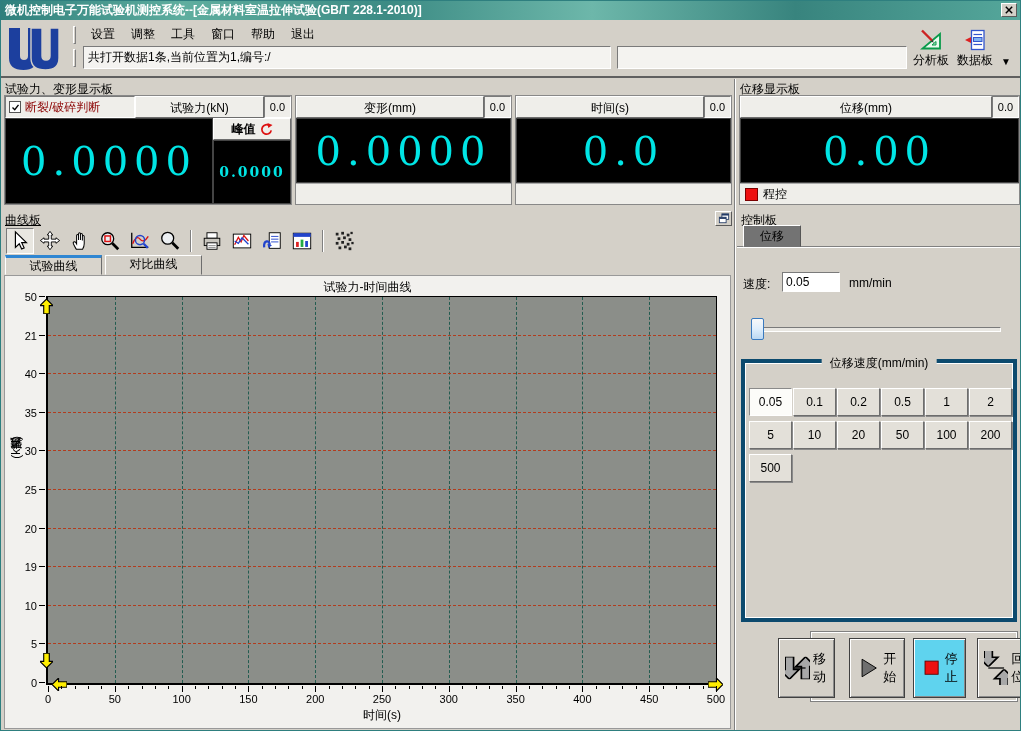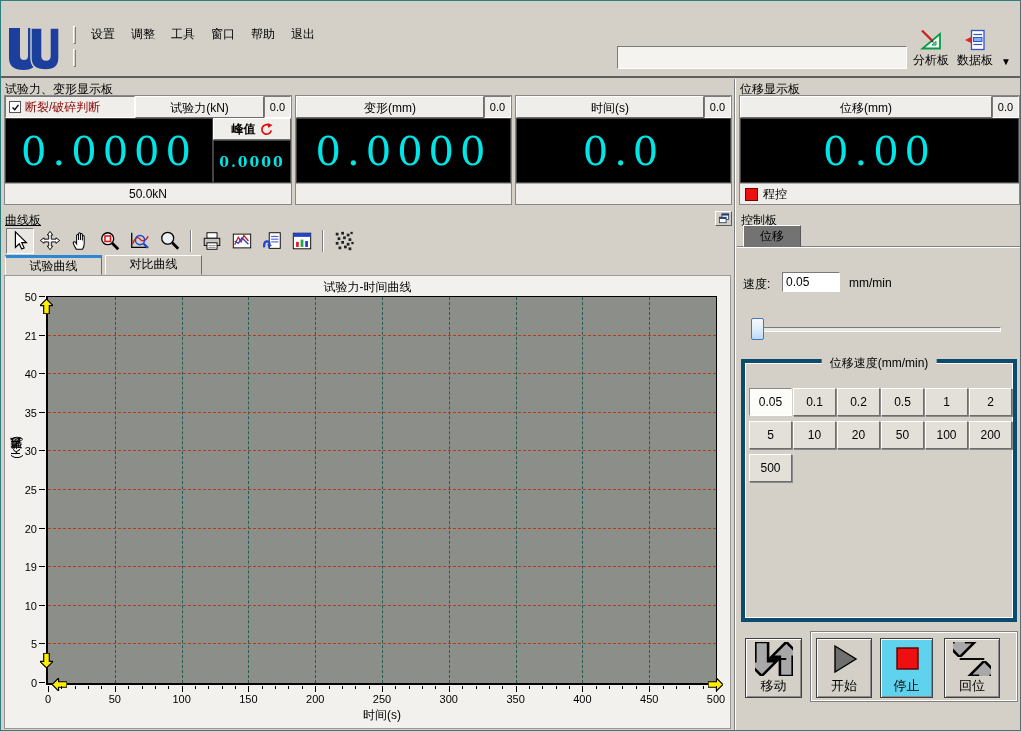--- a/index.html
+++ b/index.html
@@ -109,21 +109,21 @@
     padding:0 8px;font-size:12px;white-space:nowrap;}
   #speed-list{position:absolute;left:4px;top:25px;width:268px;display:flex;flex-wrap:wrap;}
   .spd-btn{width:43px;height:28px;margin:0 1px 5px 0;background:#e3e0d9;font-size:12px;
     border:1px solid;border-color:#fff #6d6d6d #6d6d6d #fff;box-shadow:1px 1px 0 #8a8a8a;}
   .spd-btn.sel{background:#fcfcf9;border-color:#8a8a8a #fff #fff #8a8a8a;box-shadow:none;}
 
   #action-frame{position:absolute;left:809px;top:630px;width:208px;height:71px;
     border:1px solid #808080;box-shadow:inset 0 0 0 1px #fff;}
   .act-btn{position:absolute;top:637px;height:60px;background:#d4d0c8;
     border:1px solid #404040;box-shadow:inset 1px 1px 0 #fff,inset -1px -1px 0 #8a8a8a;
-    display:flex;flex-direction:column;align-items:center;justify-content:center;font-size:13px;gap:1px;}
+    display:flex;flex-direction:row;align-items:center;justify-content:center;font-size:13px;gap:1px;margin-left:33px;}
   .act-btn svg{width:38px;height:34px;}
   #btn-stop{background:#5fd3ee;}
 
   button{cursor:default;color:#000;}
 </style>
 </head>
 <body>
 
 <svg width="0" height="0" style="position:absolute">
   <defs>
@@ -229,29 +229,38 @@
         <polygon points="7,0 14,7 10,7 10,16 4,16 4,7 0,7" fill="currentColor" stroke="#000" stroke-width="1.2"></polygon>
       </symbol>
     <symbol id="i-play" viewBox="0 0 36 34">
         <polygon points="9,4 30,17 9,30" fill="#6f6f6f" stroke="#000" stroke-width="1.4"></polygon>
       </symbol>
   </defs>
 </svg>
 
 <div id="app">
 
+  <div id="titlebar">
+    <span>微机控制电子万能试验机测控系统--[金属材料室温拉伸试验(GB/T 228.1-2010)]</span>
+    <div id="close-btn">
+      <svg>
+          <use href="#i-x"></use>
+        </svg>
+    </div>
+  </div>
 
   <div id="topbar">
     <svg id="logo" width="54" height="46" viewBox="0 0 54 46">
       <path d="M2 2 H13 V30 Q13 34 17 34 Q21 34 21 30 V2 H30 V32 Q30 44 16.5 44 Q2 44 2 32 Z" fill="#1c3f9e"></path>
       <path d="M24 2 H35 V30 Q35 34 39 34 Q43 34 43 30 V2 H52 V32 Q52 44 38.5 44 Q24 44 24 32 Z" fill="#1c3f9e" stroke="#d4d0c8" stroke-width="1.4"></path>
     </svg>
     <div class="grip" style="left:72px;top:6px;"></div>
     <div class="grip" style="left:72px;top:29px;"></div>
     <div id="menu-row"><span class="menu-item">设置</span><span class="menu-item">调整</span><span class="menu-item">工具</span><span class="menu-item">窗口</span><span class="menu-item">帮助</span><span class="menu-item">退出</span></div>
+    <div id="status-field">共打开数据1条,当前位置为1,编号:/</div>
     <div id="aux-field"></div>
     <div class="quick-btn" style="left:908px;">
       <svg>
           <use href="#i-analysis"></use>
         </svg>
       <span>分析板</span>
     </div>
     <div class="quick-btn" style="left:952px;">
       <svg>
           <use href="#i-databoard"></use>
@@ -284,21 +293,20 @@
       <div class="peak-col">
         <div class="peak-head">
           <span>峰值</span>
           <svg>
               <use href="#i-refresh"></use>
             </svg>
         </div>
         <div class="lcd small">0.0000</div>
       </div>
     </div>
-    <div class="disp-foot">50.0kN</div>
   </div>
 
   <div class="disp-group" style="left:294px;width:217px;">
     <div class="disp-head">
       <button class="head-btn">变形(mm)</button>
       <div class="rate-box">0.0</div>
     </div>
     <div class="disp-body">
         <div class="lcd big">0.0000</div>
       </div>

